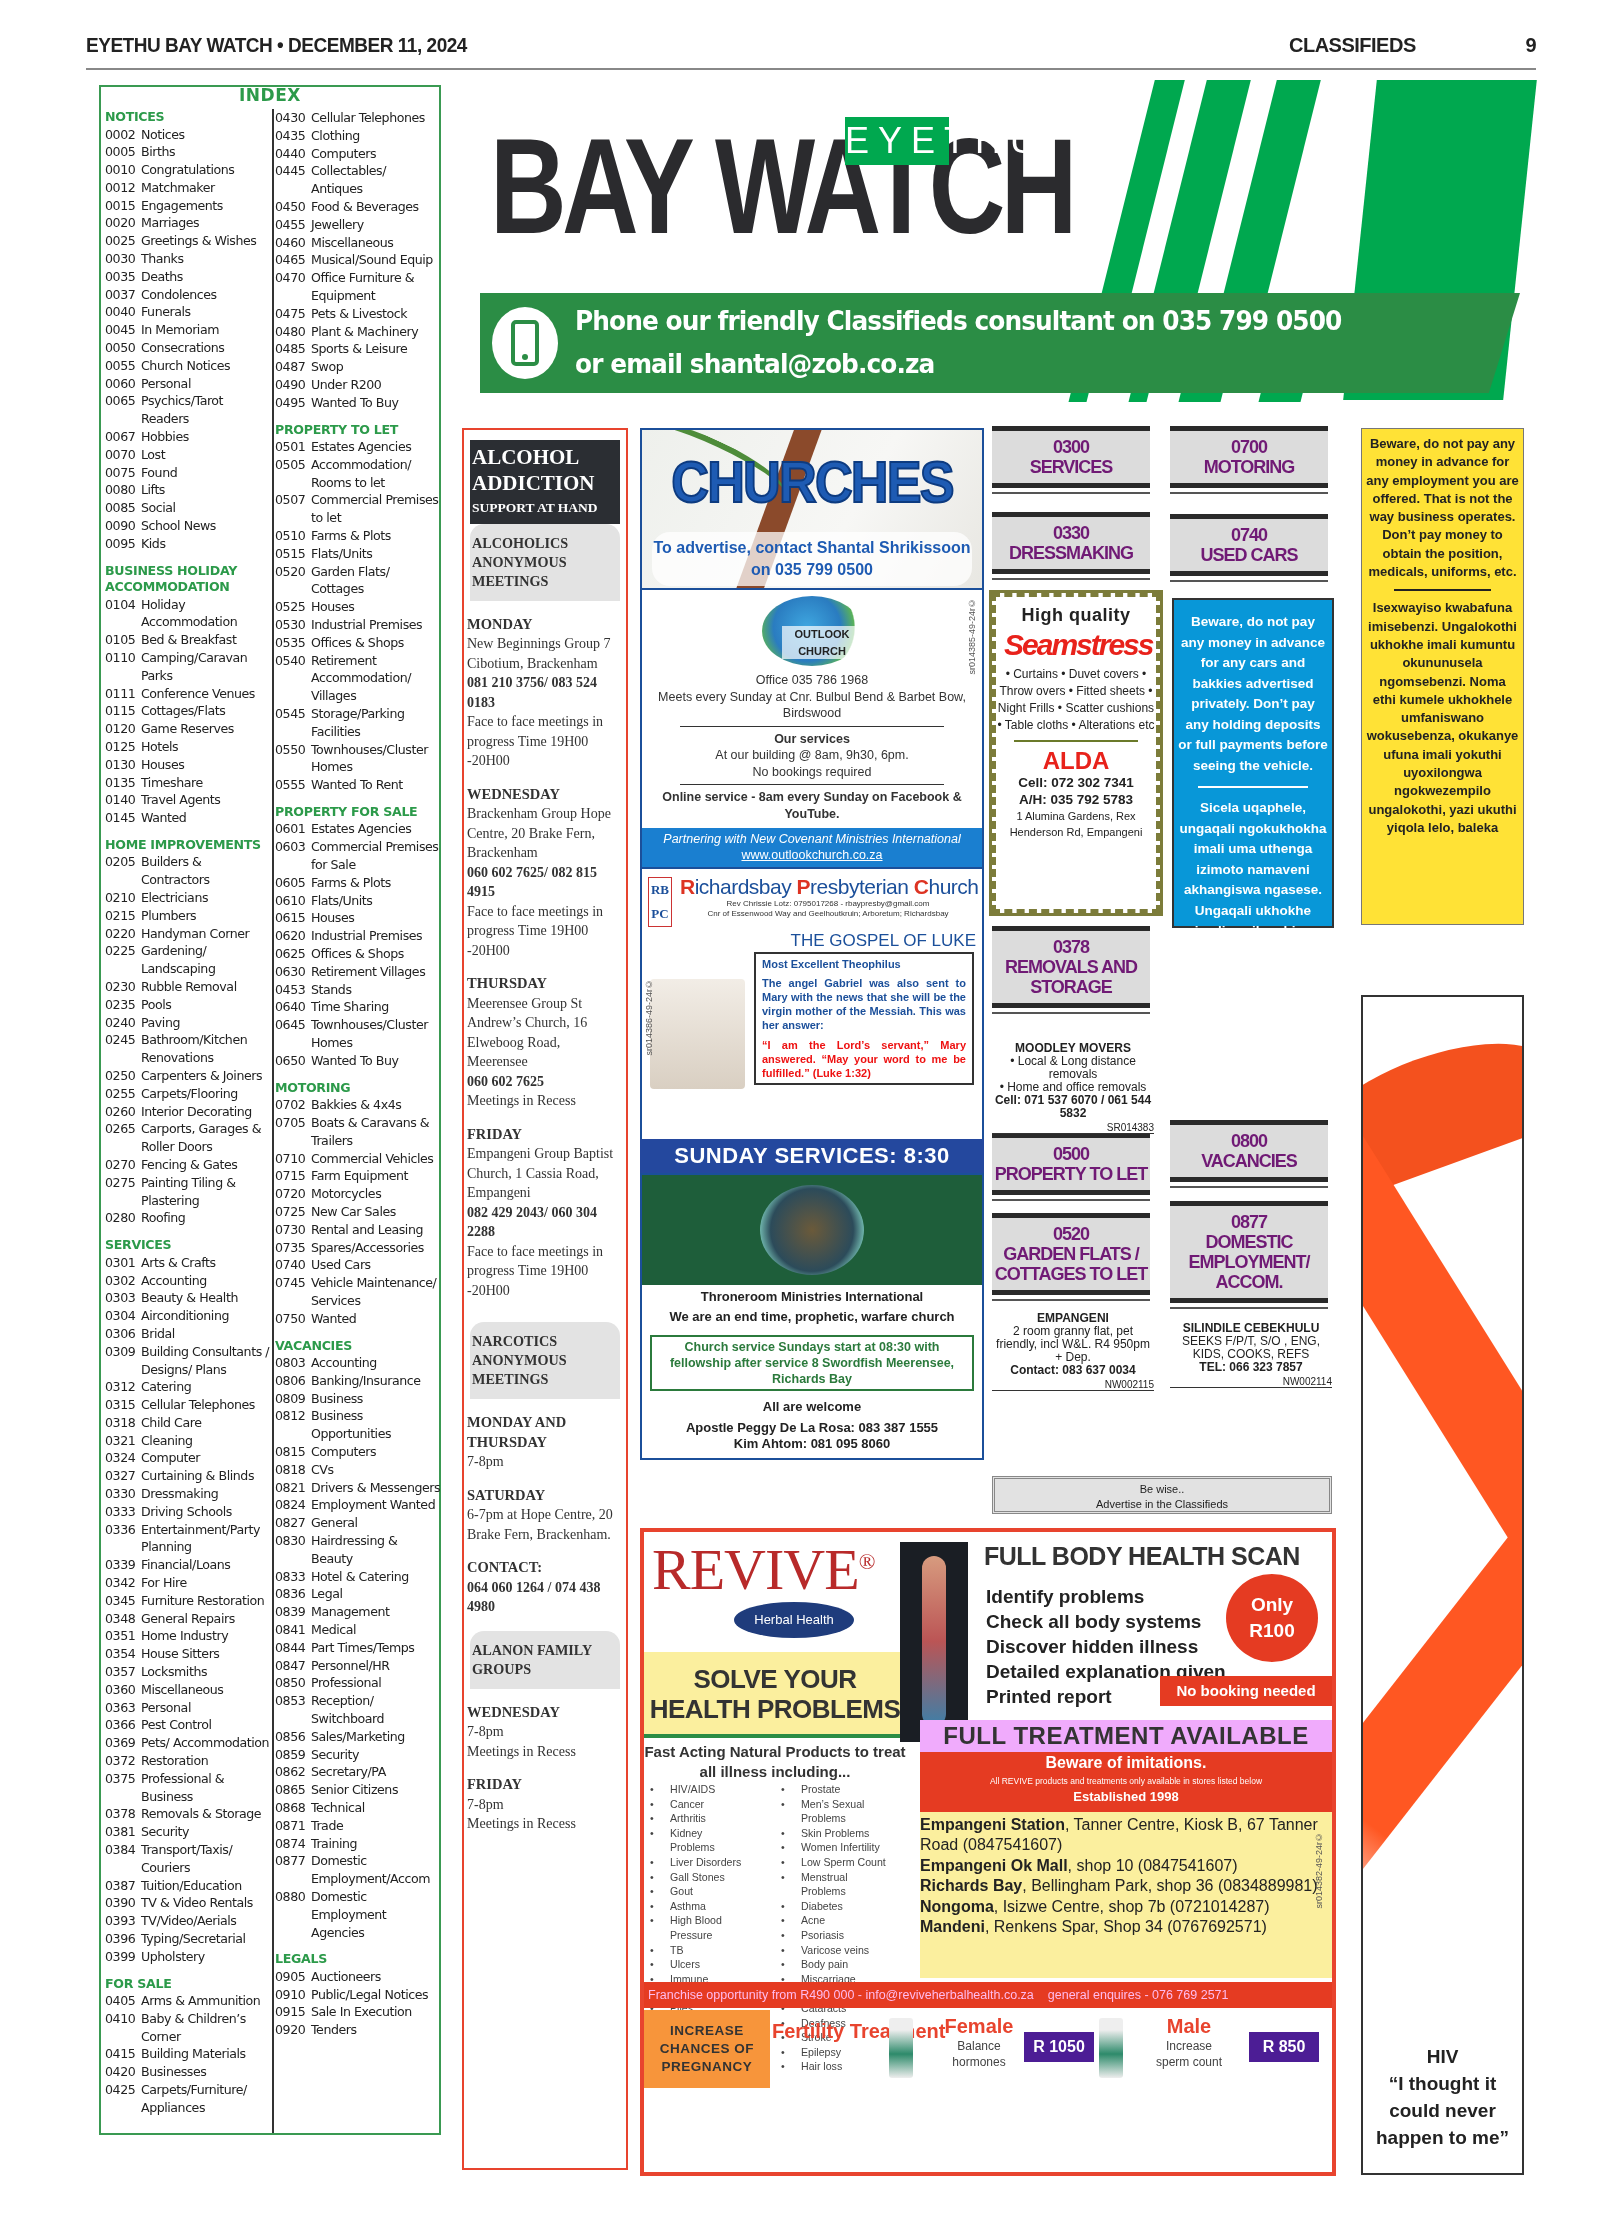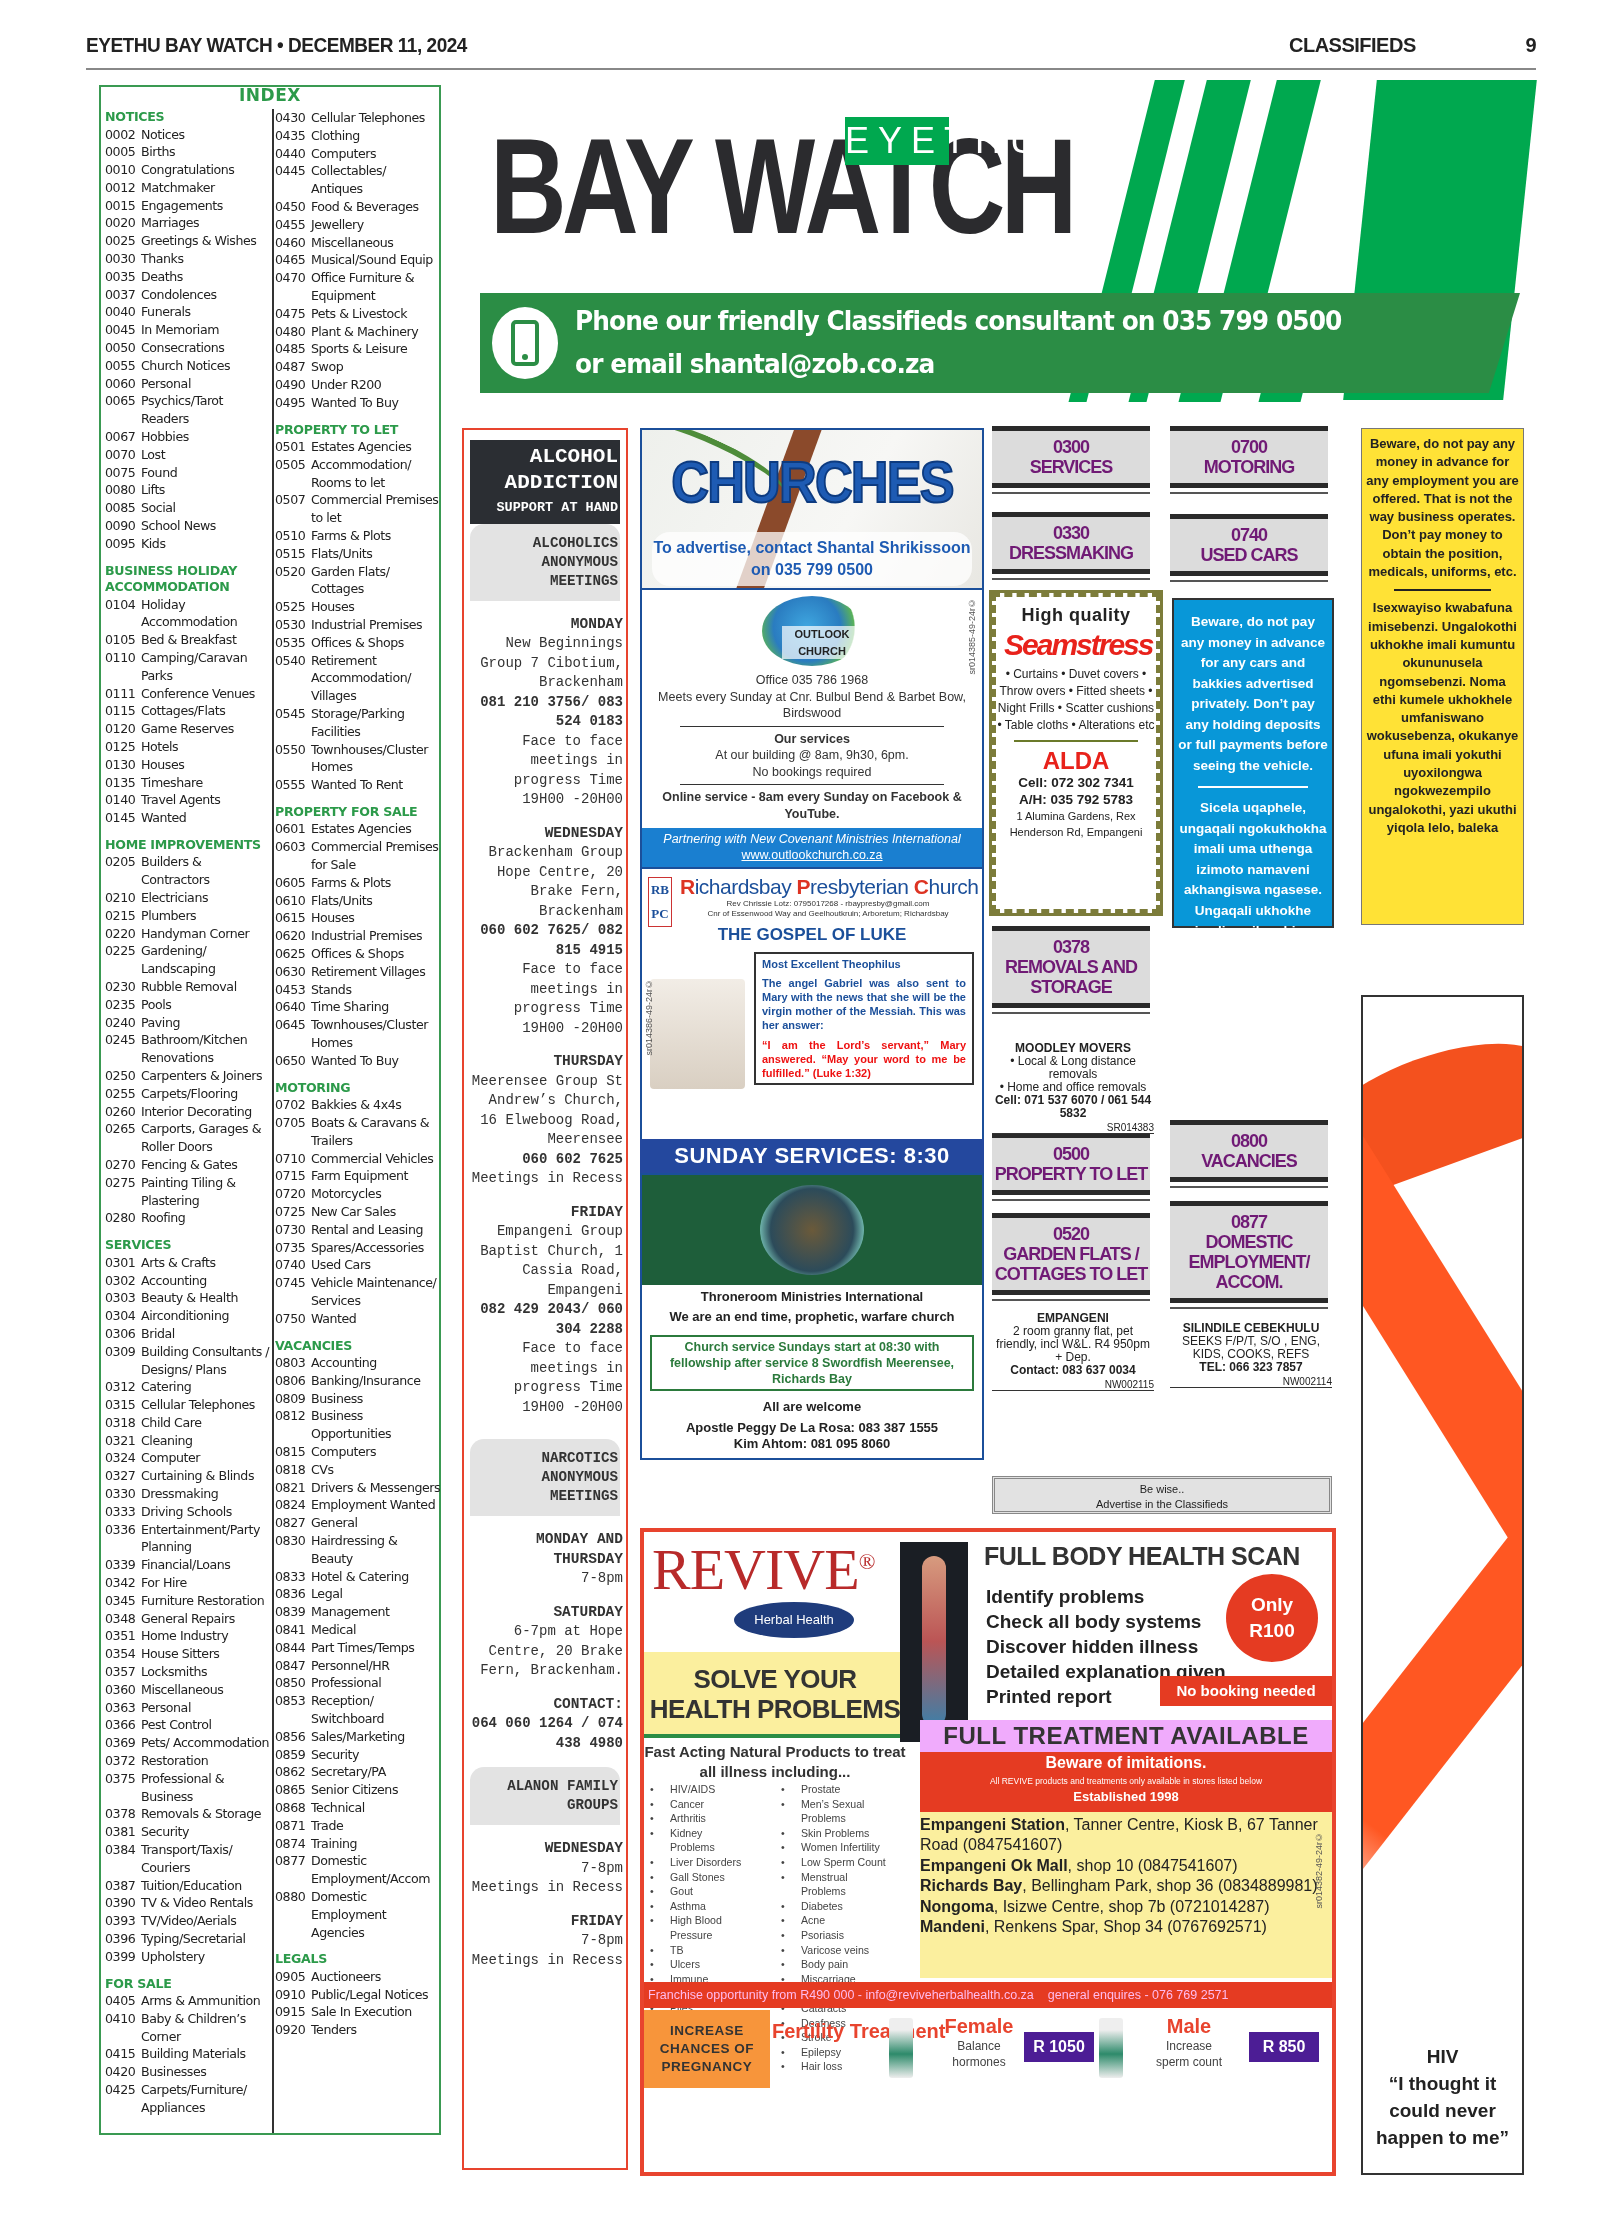--- a/index.html
+++ b/index.html
@@ -27,21 +27,21 @@
 .stripe{position:absolute;background:#00a84f;transform:skewX(-14deg)}
 .logo-bay{position:absolute;left:10px;top:38px;font-family:"Liberation Sans",sans-serif;font-weight:bold;font-size:136px;line-height:1;color:#2b2b2e;letter-spacing:-6px;transform:scaleX(.78);transform-origin:left;white-space:nowrap}
 .logo-eyethu{position:absolute;left:183px;top:37px;width:104px;height:48px;background:#00a84f;color:#fff;font-size:36px;letter-spacing:9px;text-align:center;line-height:48px;font-family:"Liberation Sans",sans-serif}
 .banner{position:absolute;left:0;top:213px;width:1040px;height:100px;background:#2b8d45;clip-path:polygon(0 0,100% 0,97% 100%,0 100%)}
 .banner .icon{position:absolute;left:12px;top:14px;width:66px;height:72px;background:#fff;border-radius:50%}
 .banner .icon i{position:absolute;left:19px;top:13px;width:28px;height:46px;border:4px solid #2b8d45;border-radius:5px}
 .banner .icon i:after{content:"";position:absolute;left:7px;bottom:2px;width:6px;height:6px;border-radius:50%;background:#2b8d45}
 .banner .t1,.banner .t2{position:absolute;left:95px;color:#fff;font-family:"DejaVu Sans",sans-serif;font-weight:bold;font-size:27px;letter-spacing:-1px;transform:scaleX(.92);transform-origin:left;white-space:nowrap}
 .banner .t1{top:12px}.banner .t2{top:55px}
 
-.alc{left:462px;top:428px;width:166px;height:1742px;border:2px solid #e8442e;text-align:right;font-family:Liberation Mono, monospace;color:#333;font-size:14px;line-height:19.5px}
+.alc{left:462px;top:428px;width:166px;height:1742px;border:2px solid #e8442e;text-align:left;font-family:Liberation Serif, serif;color:#333;font-size:14px;line-height:19.5px}
 .alc .hdr{margin:10px 6px 0;background:#2b2e33;color:#fff;padding:4px 2px 6px}
 .alc .hdr .a{font-size:21px;font-weight:bold;line-height:26px}
 .alc .hdr .b{font-size:13.5px;font-weight:bold;margin-top:2px}
 .alc .intro{font-weight:bold;margin:16px 4px 14px;font-size:14px;line-height:19px}
 .alc .band{background:#e3e3e3;margin:0 6px;border-radius:14px 14px 0 0;padding:10px 2px;font-weight:bold;font-size:14.2px;line-height:19px}
 .alc .blk{margin-top:14px;padding:0 3px}
 .alc .blk b{display:block}
 .alc .day{font-weight:bold;font-size:14.5px}
 
 .church{left:640px;top:428px;width:344px;border:2px solid #1b4f9a}
@@ -56,21 +56,21 @@
 .outlook hr{border:none;border-top:1px solid #333;margin:4px 28px}
 .outlook .bold{font-weight:bold}
 .outlook .partner{background:#1a7fd0;color:#fff;font-style:italic;margin:6px -10px 0;padding:3px 0 4px;font-size:12.5px;line-height:16px}
 .outlook .partner u{font-style:normal}
 .code-v{position:absolute;writing-mode:vertical-rl;transform:rotate(180deg);font-size:9px;color:#555}
 .rpc{position:relative;border-top:2px solid #1b4f9a;padding:6px 6px 0;min-height:270px}
 .rpc .rb{position:absolute;left:6px;top:8px;width:24px;height:50px;border:1px solid #c33;font-family:"Liberation Serif",serif;font-weight:bold;color:#1b4f9a;font-size:13px;line-height:24px;text-align:center}
 .rpc .name{margin-left:32px;font-size:21px;color:#1b4f9a;white-space:nowrap;letter-spacing:-.5px}
 .rpc .name b{color:#d32}
 .rpc .sub{margin-left:32px;font-size:8px;color:#333;text-align:center;line-height:10px}
-.rpc .gosp{text-align:center;color:#1b4f9a;font-weight:bold;font-size:17px;margin-top:6px}
+.rpc .gosp{text-align:right;color:#1b4f9a;font-weight:normal;font-size:17px;margin-top:12px}
 .rpc .box{position:absolute;left:112px;top:83px;width:220px;border:2px solid #333;padding:3px 6px;font-weight:bold;font-size:11px;line-height:14px;color:#1b4f9a;text-align:justify}
 .rpc .box .r{color:#e11;margin-top:6px}
 .rpc .luke{position:absolute;left:8px;top:110px;width:95px;height:110px;background:linear-gradient(180deg,#f2ede6,#d9cfc2);border-radius:4px}
 .rpc .sun{position:absolute;left:-2px;right:-2px;bottom:-36px;height:34px;background:#24489e;color:#fff;font-weight:bold;font-size:22px;text-align:center;line-height:34px;letter-spacing:.5px}
 .throne{margin-top:36px;border-top:2px solid #1b4f9a;}
 .throne .img{height:110px;background:#1e5e3a;position:relative}
 .throne .img i{position:absolute;left:118px;top:10px;width:104px;height:90px;border-radius:50%;background:radial-gradient(circle,#6b5a3a,#2c4b5a 60%,#6cb0a8 75%,#1e5e3a 78%)}
 .throne .t{text-align:center;font-weight:bold;font-size:13px;line-height:16px;color:#222;padding:4px 4px}
 .throne .gbox{margin:6px 8px;border:2px solid #2b7a3c;color:#2b7a3c;font-weight:bold;text-align:center;font-size:12.5px;line-height:16px;padding:2px}
 .throne .w{text-align:center;font-weight:bold;font-size:13px;margin:8px 0 6px}

